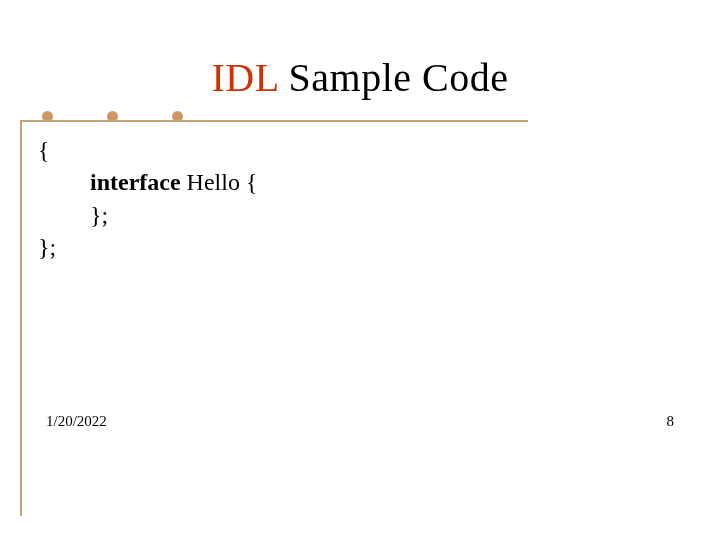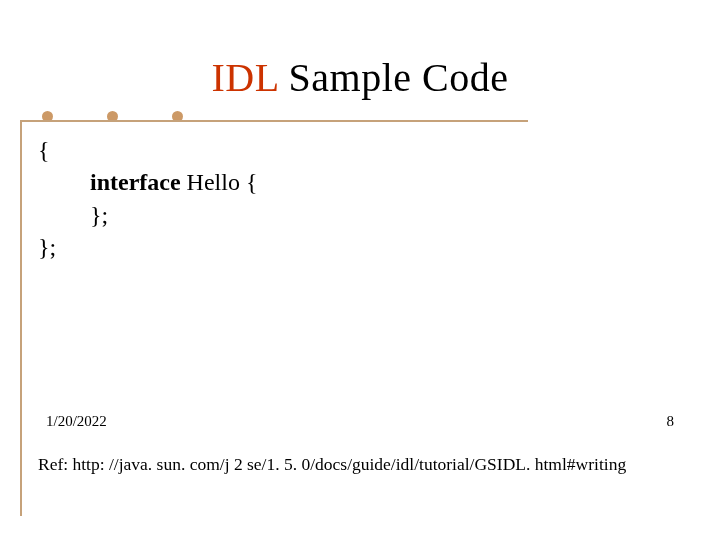--- a/index.html
+++ b/index.html
@@ -110,18 +110,17 @@
   <div class="hr"></div>
   <div class="vr"></div>
 
   <div class="body">
     <div>{</div>
     <div class="ind1"><span class="kw">interface</span><span> Hello {</span></div>
     <div class="ind1">};</div>
     <div>};</div>
   </div>
 
-  <div class="ref">Ref: http: //java. sun. com/j 2 se/1. 5. 0/docs/guide/idl/tutorial/GSIDL. html#writing</div>
 
   <div class="footer-date">1/20/2022</div>
   <div class="footer-page">8</div>
 
 </div>
 
 </body></html>

